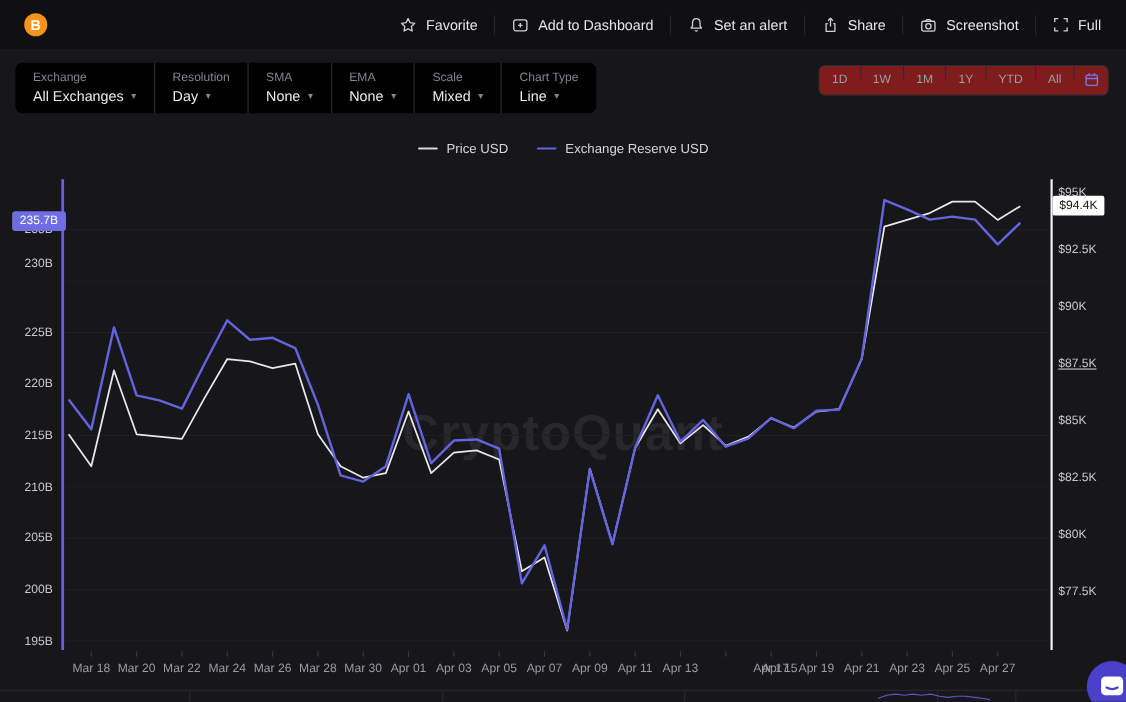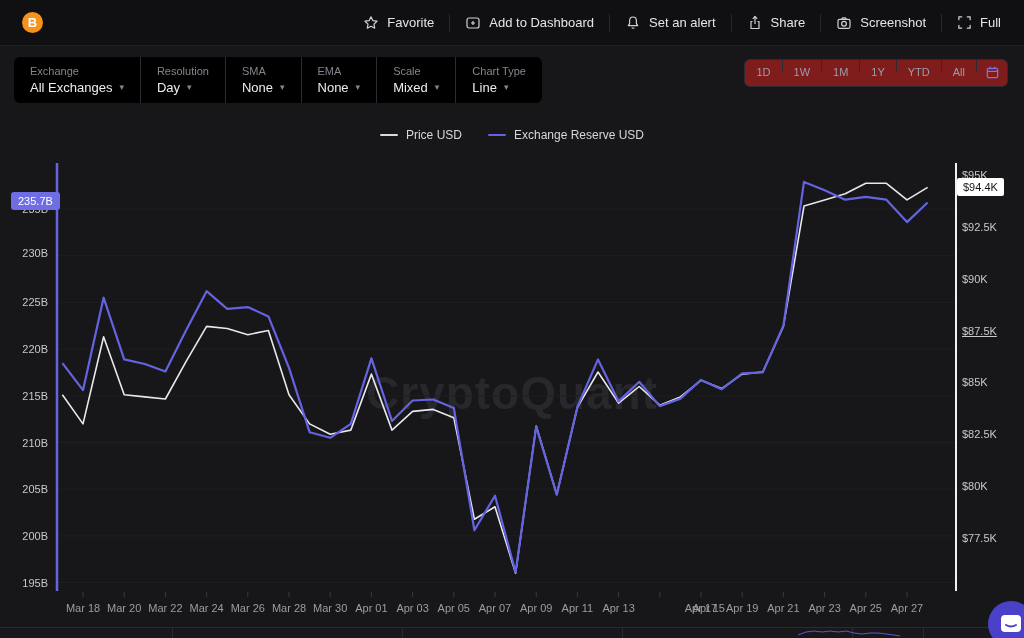--- a/index.html
+++ b/index.html
@@ -102,21 +102,21 @@
     <line x1="701" y1="592" x2="701" y2="597" stroke="#3a3b42" stroke-width="1"></line>
     <line x1="742.2" y1="592" x2="742.2" y2="597" stroke="#3a3b42" stroke-width="1"></line>
     <line x1="783.4" y1="592" x2="783.4" y2="597" stroke="#3a3b42" stroke-width="1"></line>
     <line x1="824.6" y1="592" x2="824.6" y2="597" stroke="#3a3b42" stroke-width="1"></line>
     <line x1="865.8000000000001" y1="592" x2="865.8000000000001" y2="597" stroke="#3a3b42" stroke-width="1"></line>
     <line x1="907" y1="592" x2="907" y2="597" stroke="#3a3b42" stroke-width="1"></line>
   </svg>
 
 <div id="labels-layer">
     <div class="axis-label left" style="top: 202px;">235B</div>
-    <div class="axis-label left" style="top: 246px;">230B</div>
+    <div class="axis-label left" style="top: 233px;">230B</div>
     <div class="axis-label left" style="top: 295.4px;">225B</div>
     <div class="axis-label left" style="top: 342.1px;">220B</div>
     <div class="axis-label left" style="top: 388.8px;">215B</div>
     <div class="axis-label left" style="top: 435.5px;">210B</div>
     <div class="axis-label left" style="top: 482.2px;">205B</div>
     <div class="axis-label left" style="top: 528.9px;">200B</div>
     <div class="axis-label left" style="top: 575.6px;">195B</div>
     <div class="axis-label right" style="top: 168px;">$95K</div>
     <div class="axis-label right" style="top: 219.85px;">$92.5K</div>
     <div class="axis-label right" style="top: 271.7px;">$90K</div>

